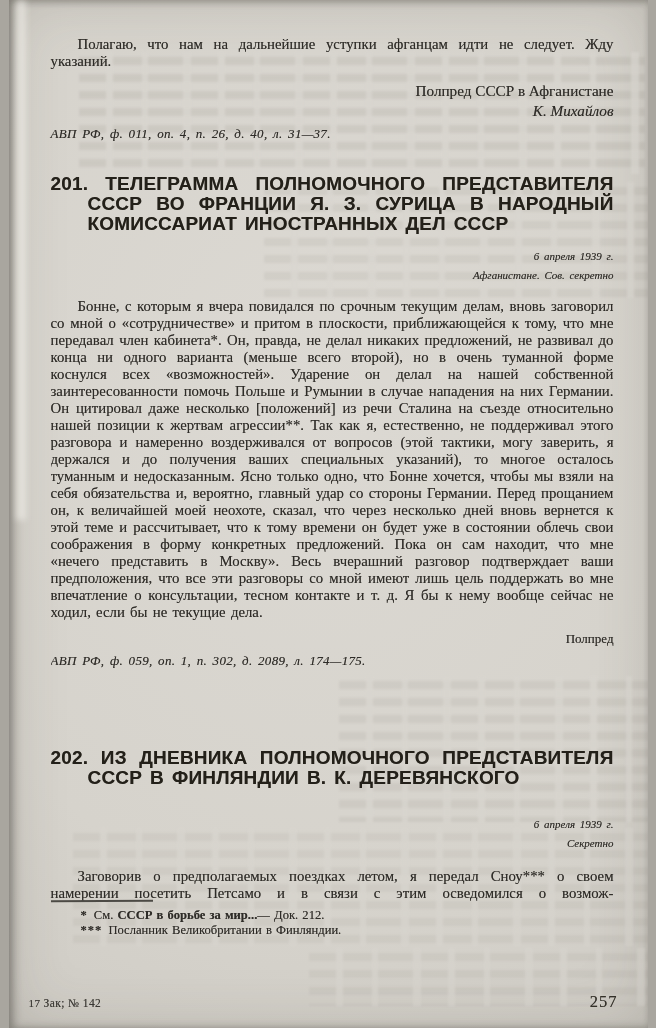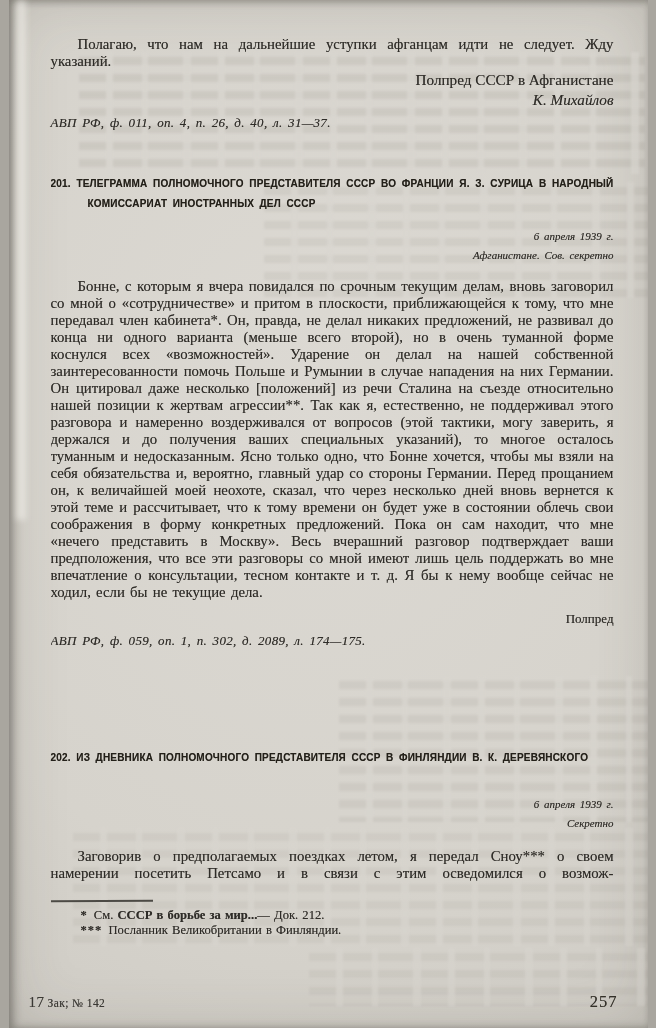--- a/index.html
+++ b/index.html
@@ -52,35 +52,35 @@
   .body-text {
     margin: 0;
     font-size: 14.8px;
     line-height: 17px;
     text-align: justify;
     word-spacing: 1.5px;
   }
   .indent { text-indent: 27px; }
   .justify-last { text-align-last: justify; }
 
-  .sig-block { margin-top: 0; text-align: right; font-size: 15.2px; line-height: 20px; }
+  .sig-block { margin-top: 11px; text-align: right; font-size: 15.2px; line-height: 20px; }
   .italic { font-style: italic; }
   .archive {
     margin-top: 5px;
     font-size: 13px;
     line-height: 16px;
     font-style: italic;
     letter-spacing: 0.3px;
     word-spacing: 2px;
   }
   .doc-heading {
     margin: 0;
     font-family: "Liberation Sans", "DejaVu Sans", sans-serif;
     font-weight: bold;
-    font-size: 10px;
+    font-size: 19px;
     line-height: 20px;
     letter-spacing: 0.2px;
     word-spacing: 2.5px;
     color: #232019;
     text-align: justify;
     padding-left: 37px;
     text-indent: -37px;
   }
   .dateline { margin-top: 13px; text-align: right; font-size: 11px; line-height: 19px; font-style: italic; word-spacing: 2px; }
   .p-201 { margin-top: 13px; }
@@ -93,21 +93,21 @@
     font-size: 12.6px;
     line-height: 14.6px;
     text-align: justify;
     text-indent: 30px;
     word-spacing: 1px;
   }
   .fn-marker { margin-right: 6px; font-weight: bold; letter-spacing: 1px; }
   .fn-bold { font-weight: bold; }
 
   .print-run { font-size: 11.5px; letter-spacing: 0.4px; color: #3a3834; }
-  .print-run .big { font-size: 15px; }
+  .print-run .big { font-size: 11px; }
   .page-number { font-size: 16.5px; letter-spacing: 1px; color: #333029; }
 </style>
 </head>
 <body>
 
 <div class="page">
 
   <div class="bleed" style="left:70px;  top:52px;  width:566px; height:122px; opacity:.7"></div>
   <div class="bleed" style="left:255px; top:182px; width:385px; height:116px; opacity:.55"></div>
   <div class="bleed" style="left:330px; top:676px; width:310px; height:146px; opacity:.6"></div>

